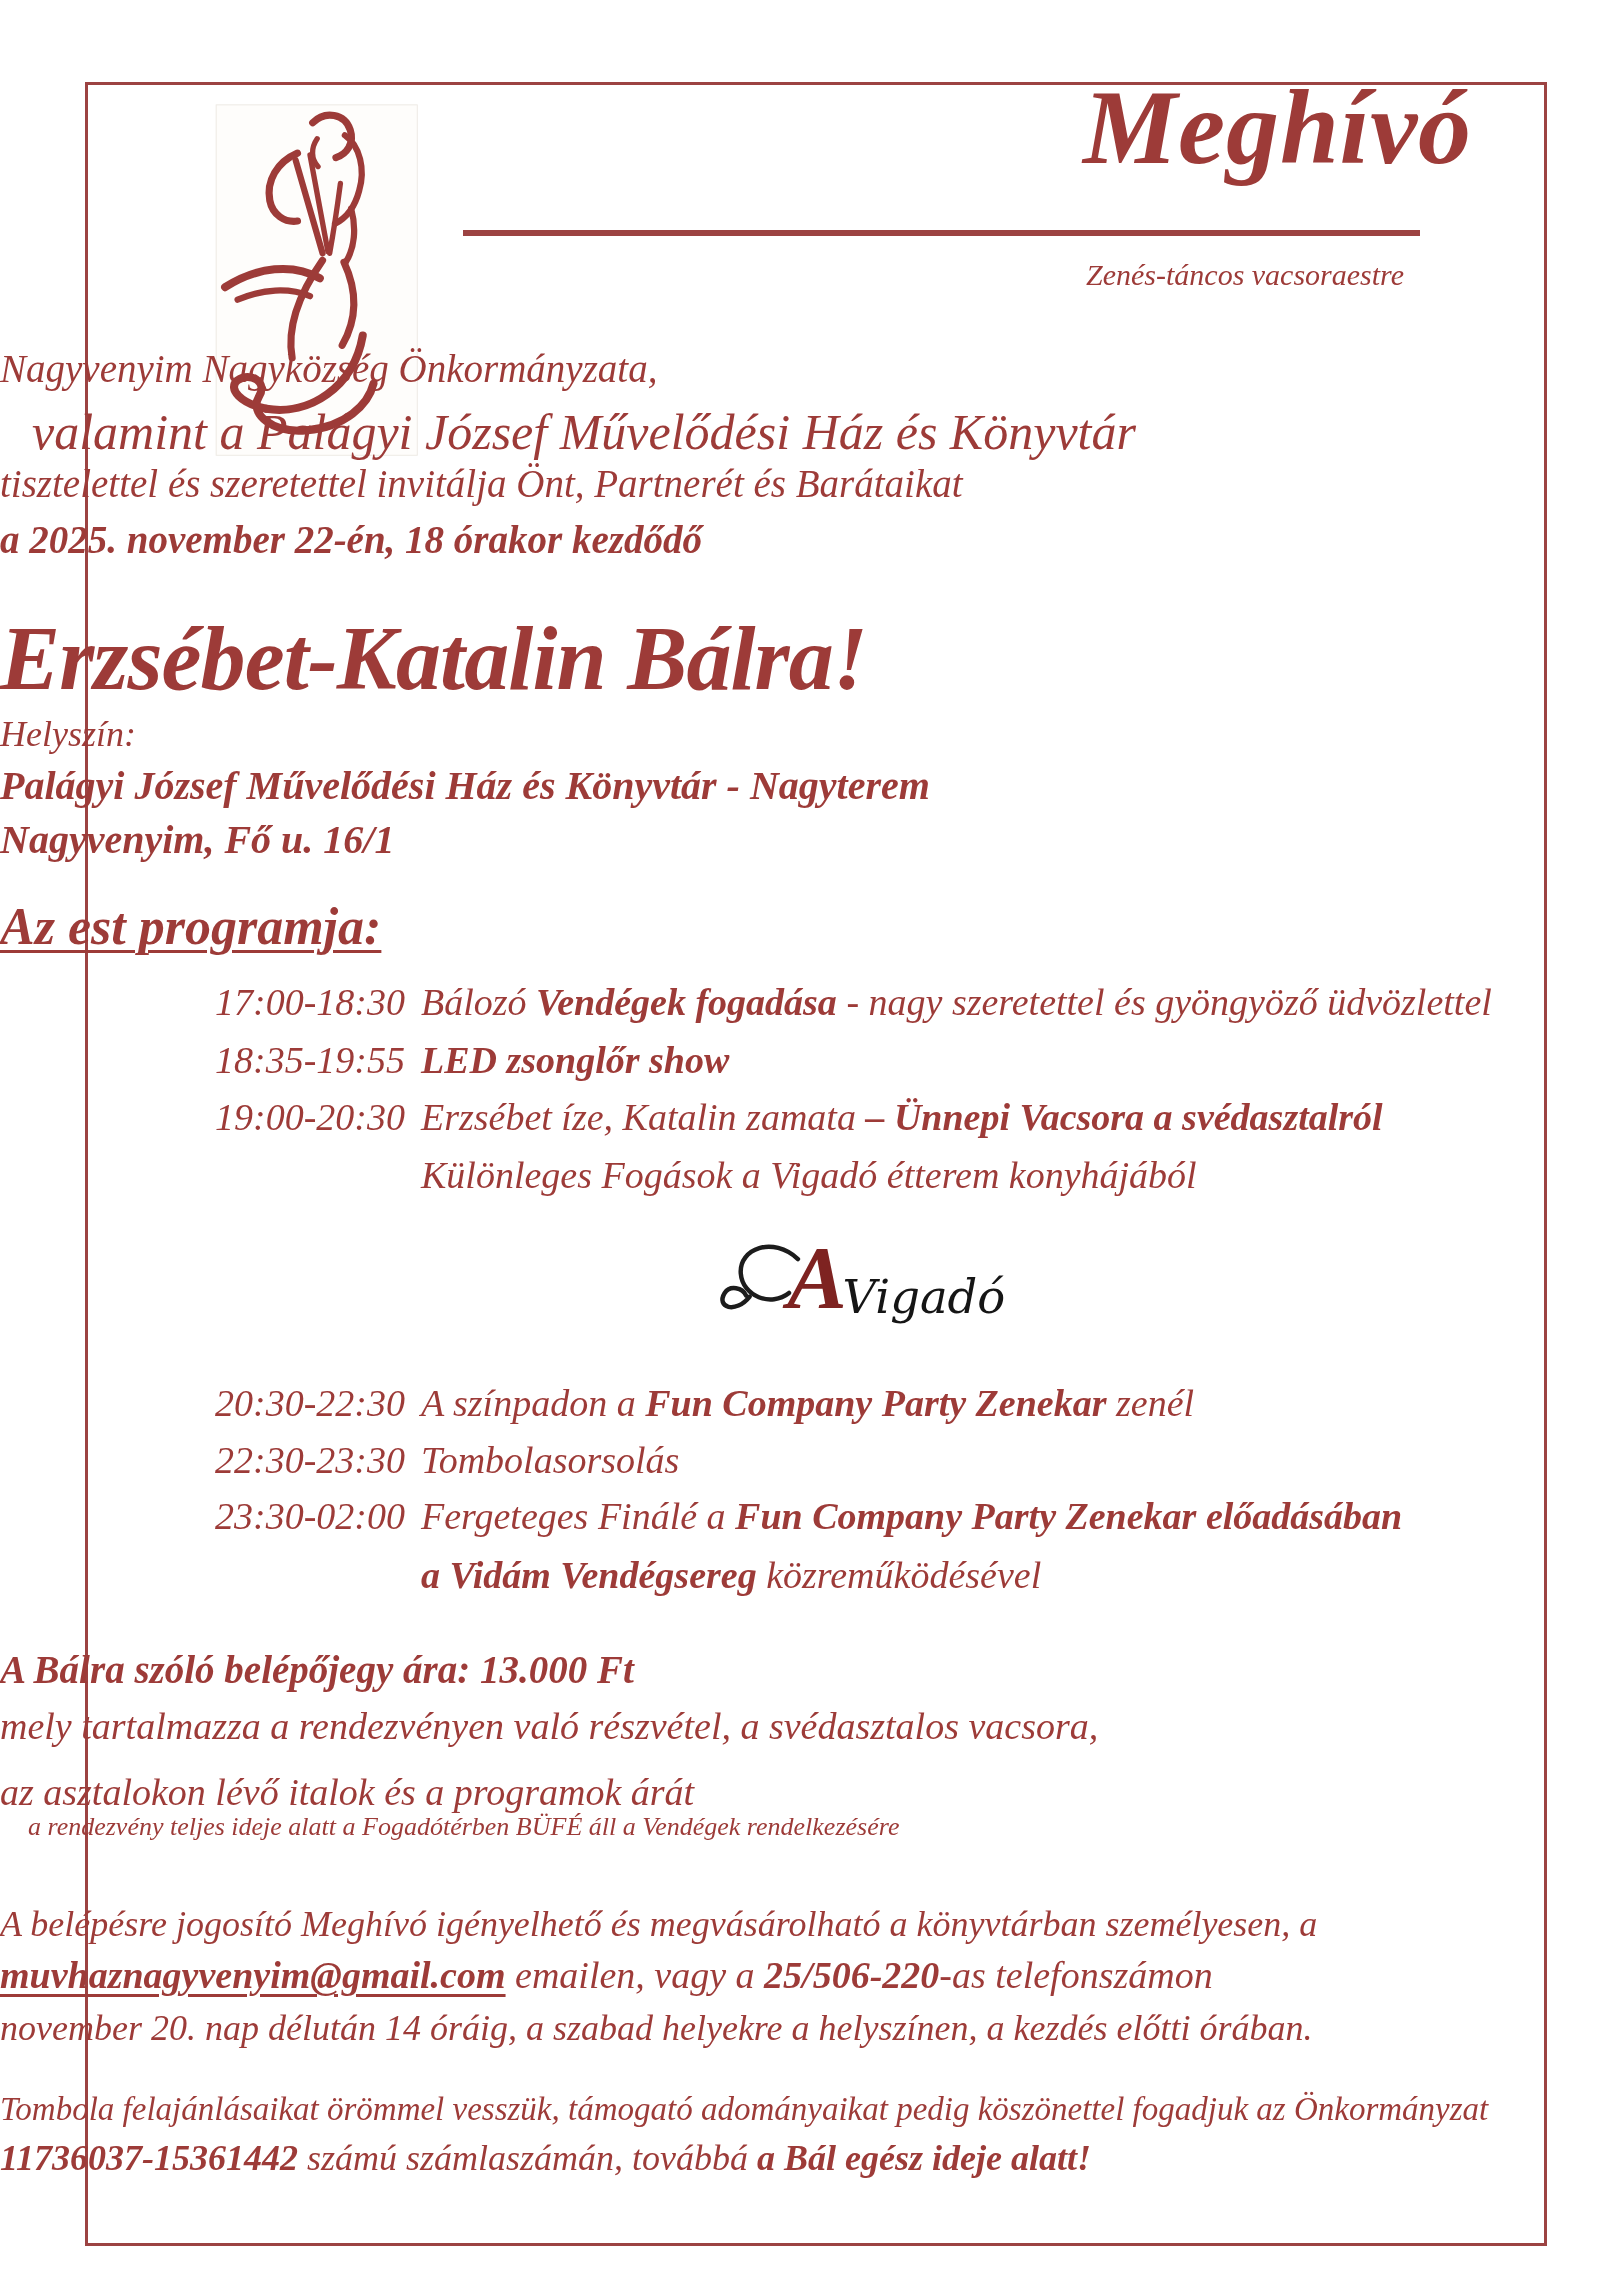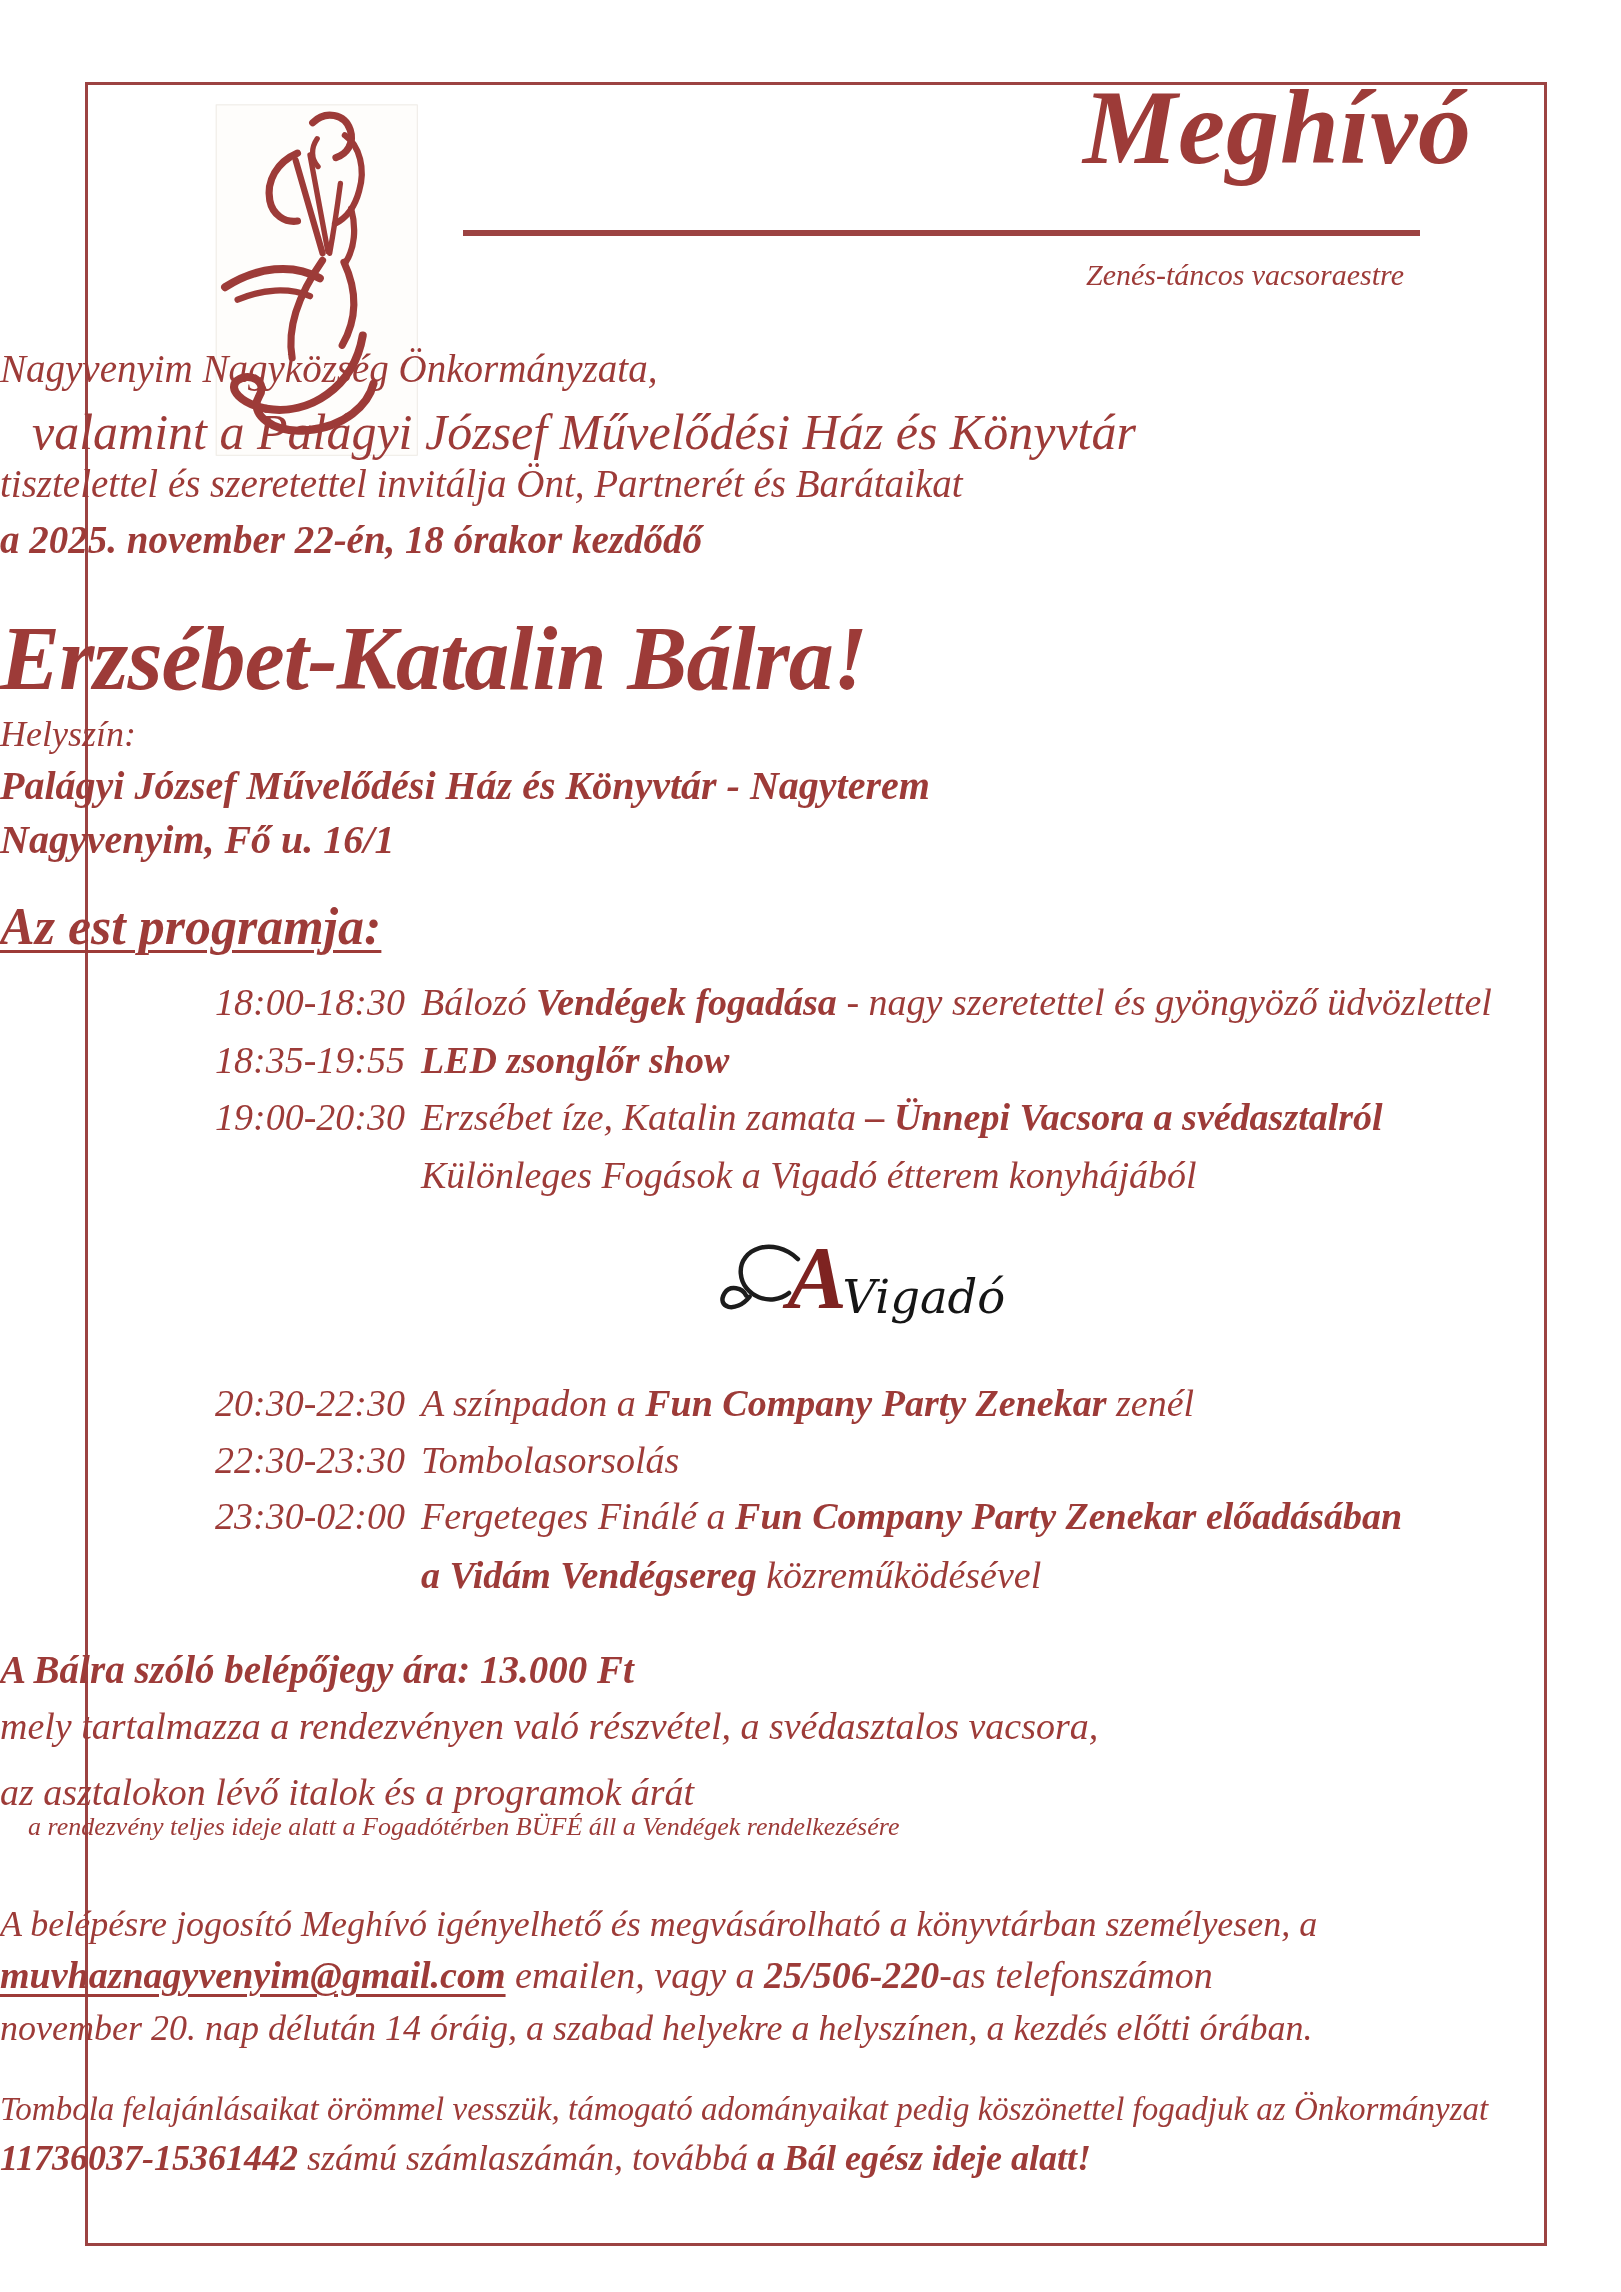--- a/index.html
+++ b/index.html
@@ -83,21 +83,21 @@
 <div class="cl intro4">a 2025. november 22-én, 18 órakor kezdődő</div>
 
 <div class="cl title">Erzsébet-Katalin Bálra!</div>
 <div class="cl helyszin">Helyszín:</div>
 <div class="cl venue b">Palágyi József Művelődési Ház és Könyvtár - Nagyterem</div>
 <div class="cl address b">Nagyvenyim, Fő u. 16/1</div>
 
 <div class="cl prog-head"><span class="b u">Az est programja:</span></div>
 
 <div class="prow pr1">
-  <span class="time">18:00-18:30</span><span><span>Bálozó </span><span class="b">Vendégek fogadása</span><span> - nagy szeretettel és gyöngyöző üdvözlettel</span></span>
+  <span class="time">17:00-18:30</span><span><span>Bálozó </span><span class="b">Vendégek fogadása</span><span> - nagy szeretettel és gyöngyöző üdvözlettel</span></span>
 </div>
 <div class="prow pr2">
   <span class="time">18:35-19:55</span><span><span></span><span class="b">LED zsonglőr show</span><span></span></span>
 </div>
 <div class="prow pr3">
   <span class="time">19:00-20:30</span><span><span>Erzsébet íze, Katalin zamata </span><span class="b">– Ünnepi Vacsora a svédasztalról</span><span></span></span>
 </div>
 <div class="prow cont1">Különleges Fogások a Vigadó étterem konyhájából</div>
 
 <svg class="vigado" width="296" height="134" viewBox="0 0 330 150">

